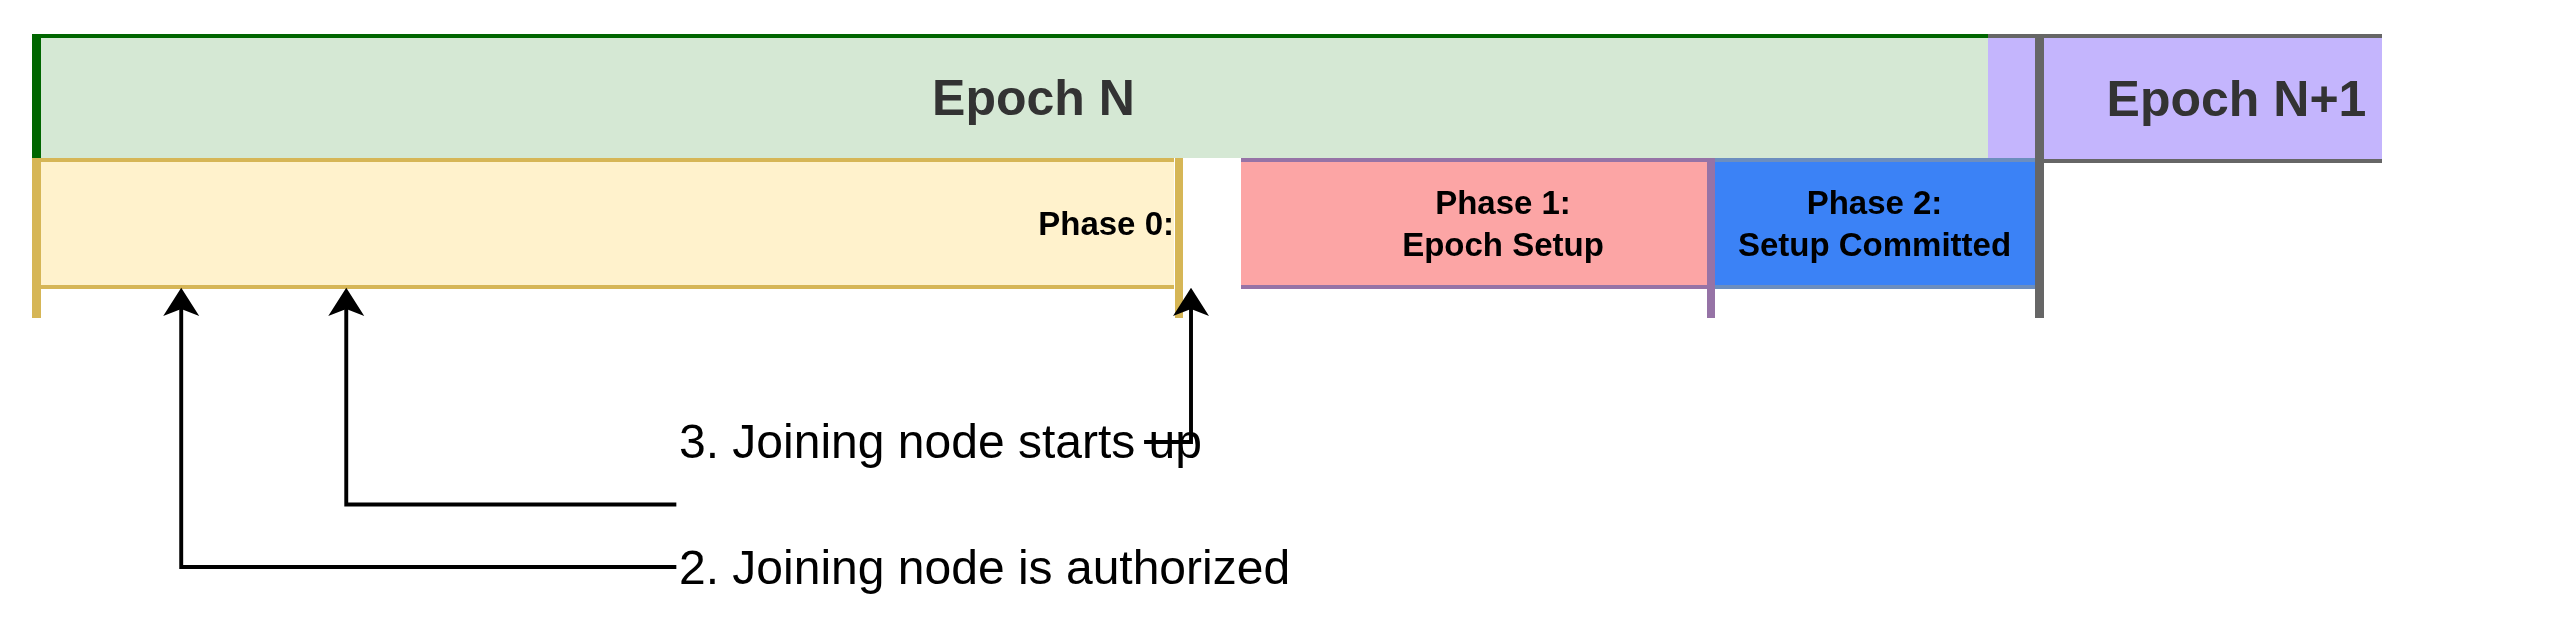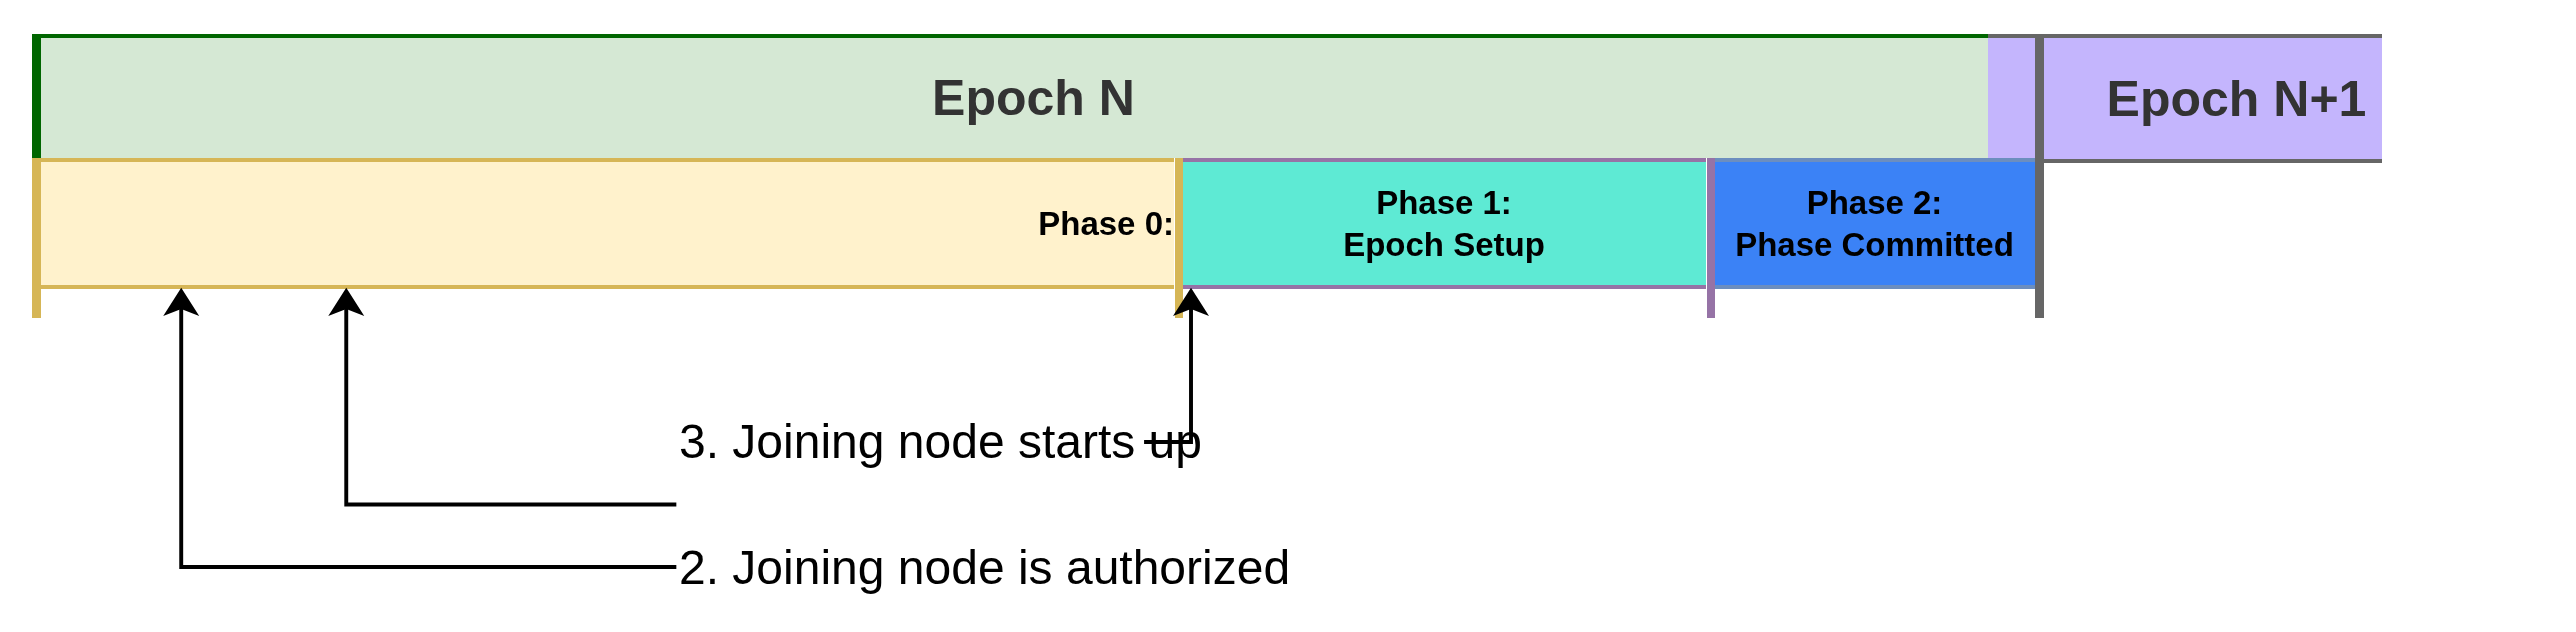--- a/index.html
+++ b/index.html
@@ -32,21 +32,21 @@
   .epoch-title{
     font-size:50px;font-weight:bold;color:#333333;white-space:nowrap;
   }
   
   .phase{top:158px;height:131px;}
   .phase0{
     left:32px;width:1142px;background:#fff2cc;
     border-top:4.7px solid #d6b656;border-bottom:4.7px solid #d6b656;align-items:flex-end;
   }
   .phase1{
-    left:1182px;width:524px;background:#5eead4;
+    left:1241px;width:524px;background:#fca5a5;
     border-top:4.7px solid #9673a6;border-bottom:4.7px solid #9673a6;
   }
   .phase2{
     left:1714px;width:321px;background:#3b82f6;
     border-top:4.7px solid #6c8ebf;border-bottom:4.7px solid #6c8ebf;
   }
   .phase-line{
     font-size:33px;font-weight:bold;color:#000000;
     line-height:42px;white-space:nowrap;
   }
@@ -84,21 +84,21 @@
     <span class="phase-line">Phase 0:</span>
   </div>
 
   <div class="box phase phase1">
     <span class="phase-line">Phase 1:</span>
     <span class="phase-line">Epoch Setup</span>
   </div>
 
   <div class="box phase phase2">
     <span class="phase-line">Phase 2:</span>
-    <span class="phase-line">Phase Committed</span>
+    <span class="phase-line">Setup Committed</span>
   </div>
 
   <div class="vline vline-green"></div>
   <div class="vline vline-yellow-start"></div>
   <div class="vline vline-yellow-mid"></div>
   <div class="vline vline-purple"></div>
   <div class="vline vline-gray"></div>
 
   <svg class="arrows" width="2576" height="632" viewBox="0 0 3292 808">
     <g>

